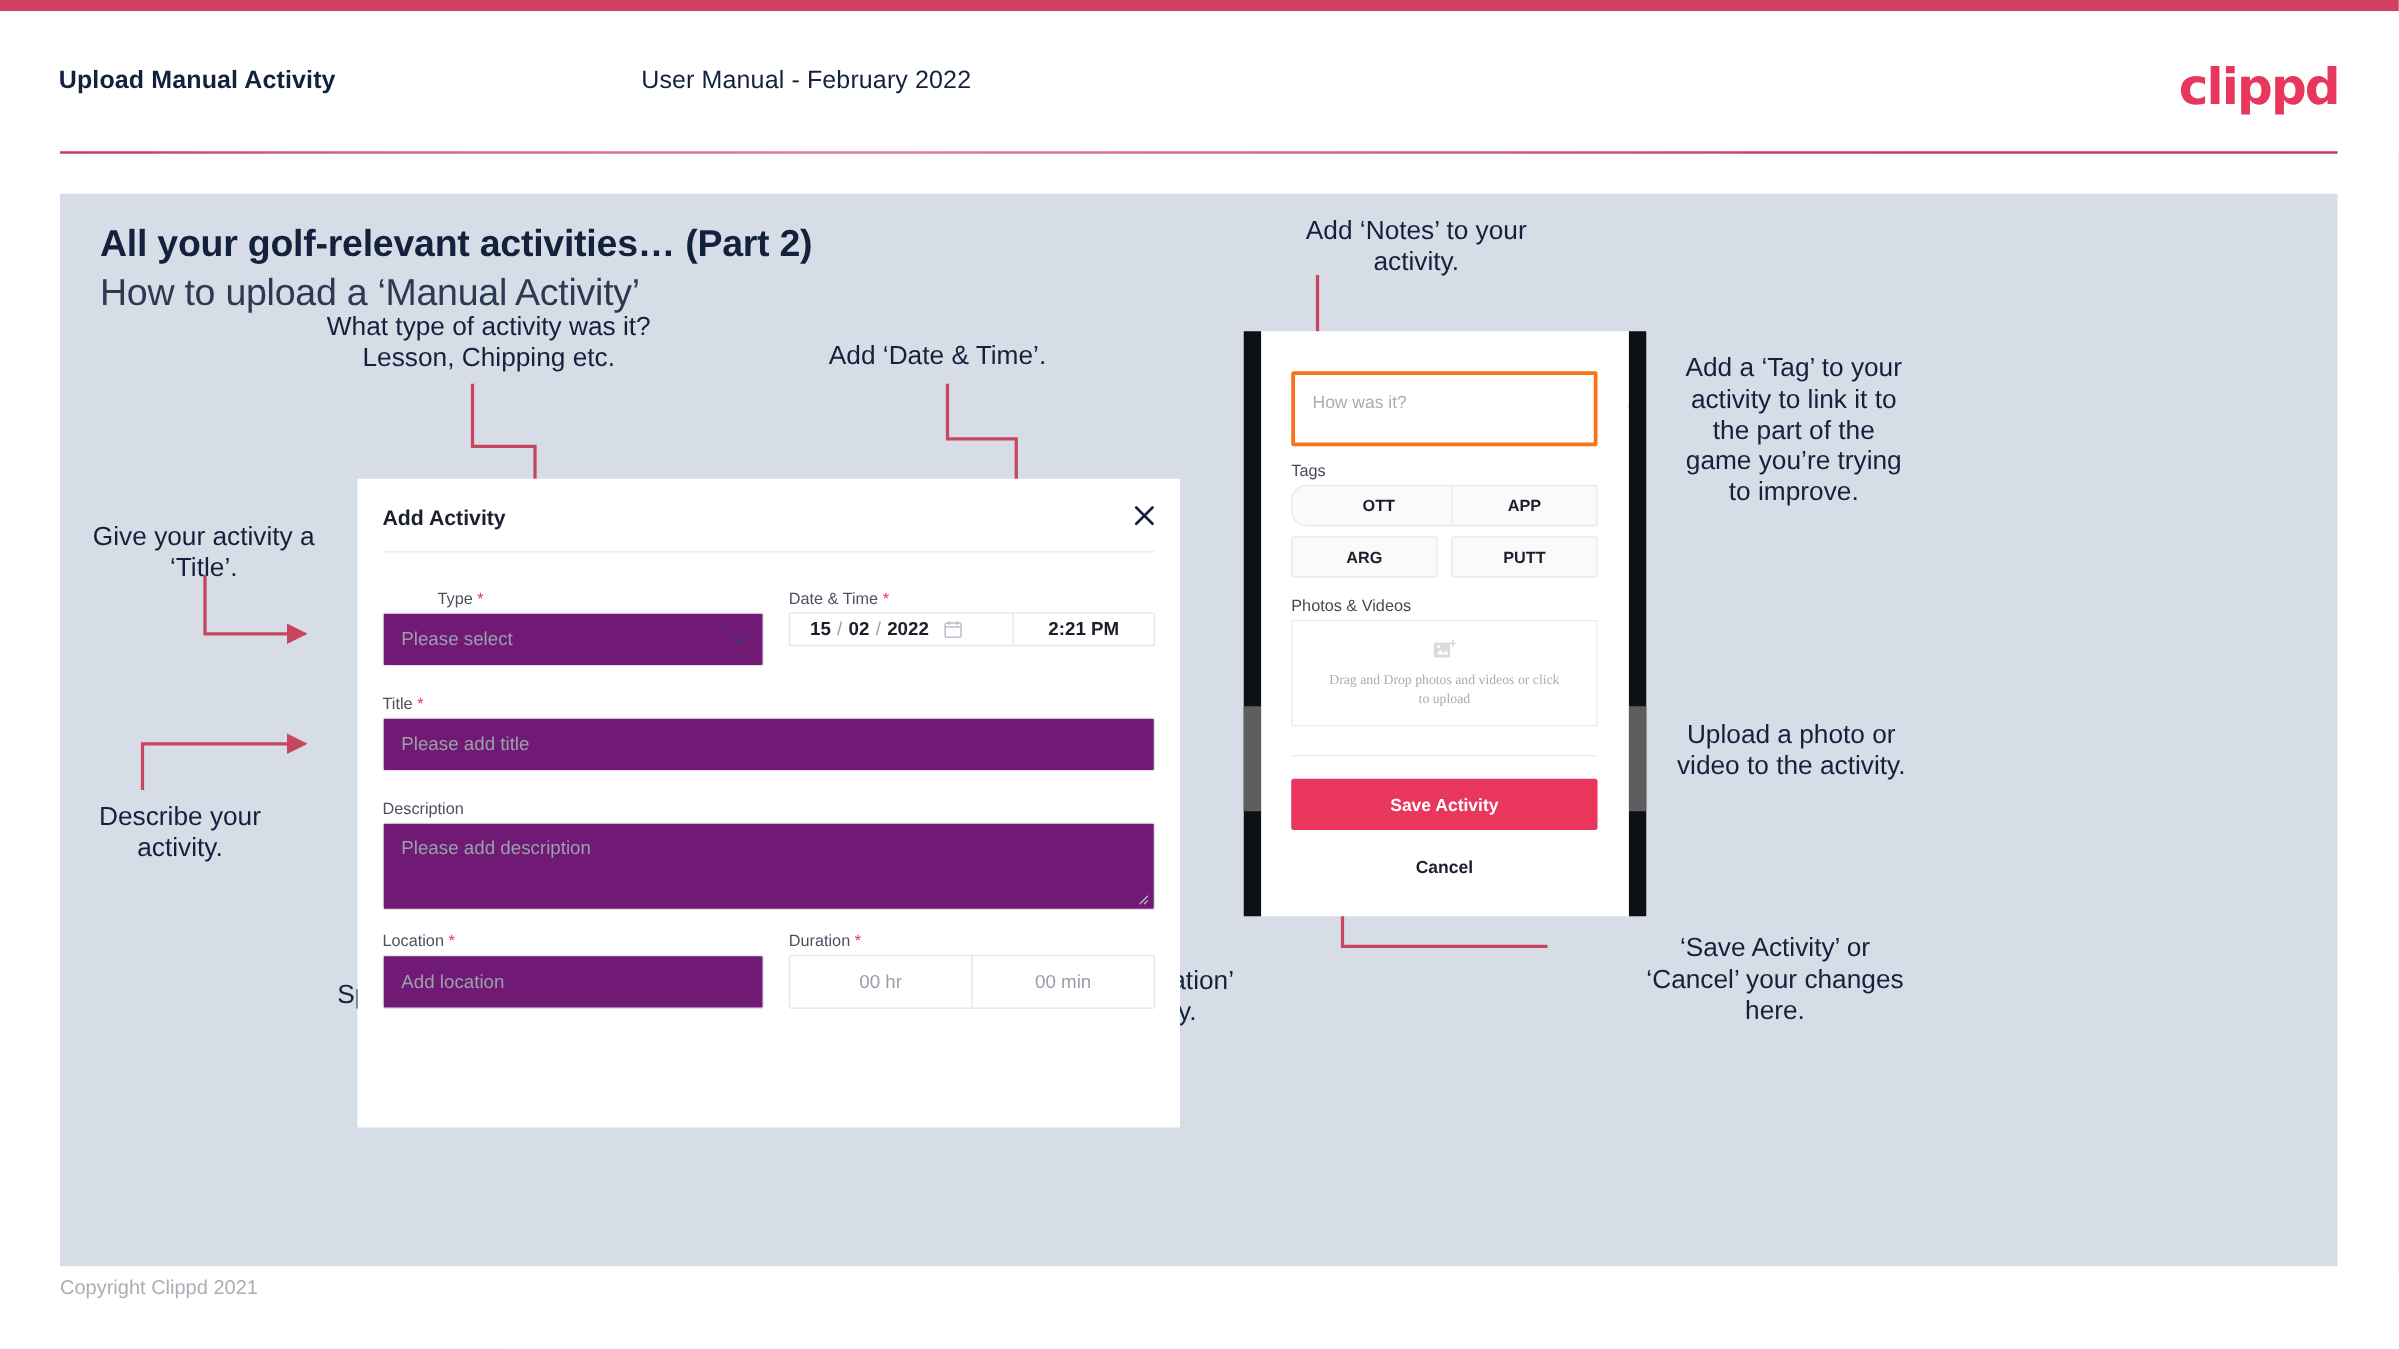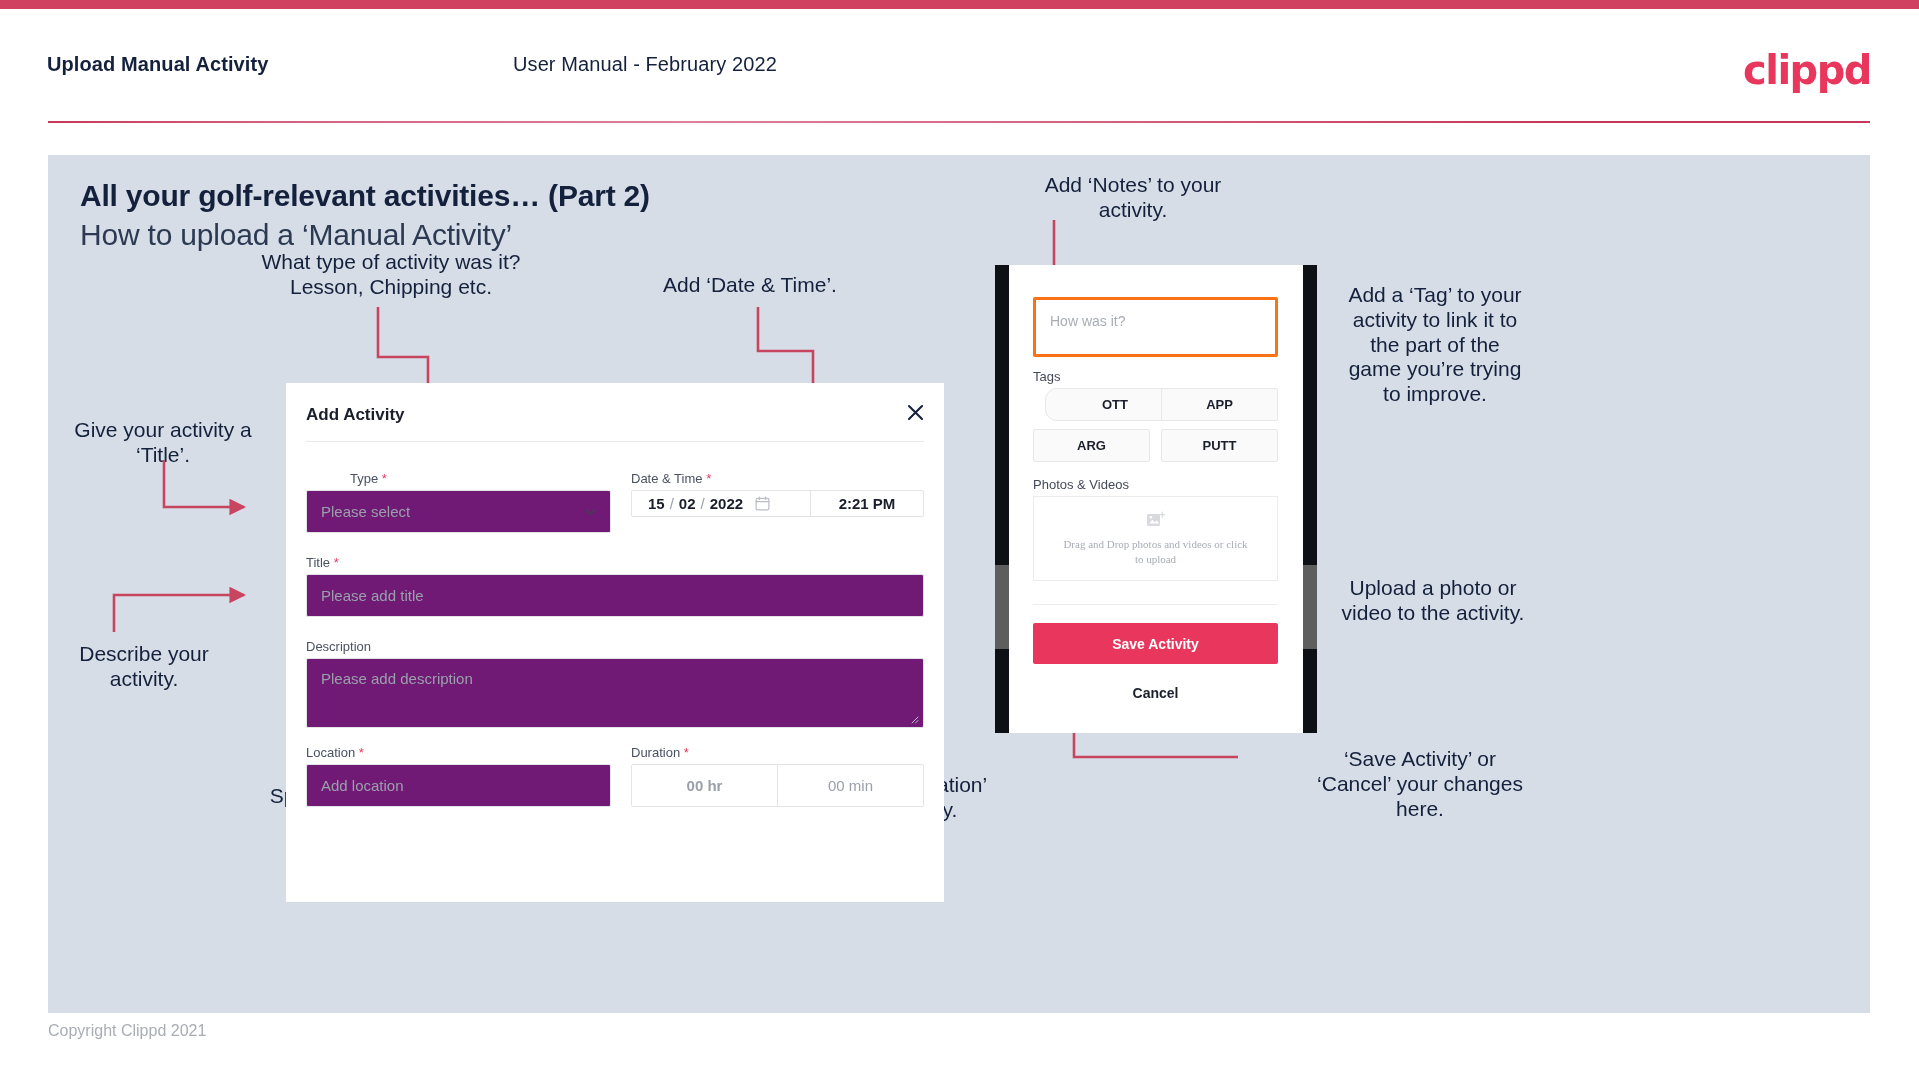--- a/index.html
+++ b/index.html
@@ -276,21 +276,21 @@
     </div>
     <div class="inp" style="left:20px; top:381px; width:305px; height:43px;">
       <span>Add location</span>
     </div>
 
     <div class="fld-label" style="left:345px; top:362px;">
       <span>Duration</span>
       <span class="req">*</span>
     </div>
     <div class="split-box" style="left:345px; top:381px; width:293px; height:43px;">
-      <div style="flex:1; color:#9aa0ab;font-weight:bold;">
+      <div style="flex:1; color:#9aa0ab;">
         <span>00 hr</span>
       </div>
       <div class="split-sep"></div>
       <div style="flex:1; color:#9aa0ab;">
         <span>00 min</span>
       </div>
     </div>
   </div>
 
   <div class="phone">
@@ -300,21 +300,21 @@
     <div class="bez-gray" style="right:0; top:300px; height:84px;"></div>
 
     <div class="screen">
 
       <div class="p-label" style="left:24px; top:30px;">Notes</div>
       <div class="p-box" style="left:24px; top:32px; width:245px; height:60px;">
         <div class="p-ph">How was it?</div>
       </div>
 
       <div class="p-label" style="left:24px; top:104px;">Tags</div>
-      <div class="tag" style="left:36px; top:123px; width:140px; height:33px;border-radius:12px;">OTT</div>
+      <div class="tag" style="left:24px; top:123px; width:140px; height:33px;border-radius:12px;">OTT</div>
       <div class="tag" style="left:152px; top:123px; width:117px; height:33px;">APP</div>
       <div class="tag" style="left:24px; top:164px; width:117px; height:33px;">ARG</div>
       <div class="tag" style="left:152px; top:164px; width:117px; height:33px;">PUTT</div>
 
       <div class="p-label" style="left:24px; top:212px;">Photos &amp; Videos</div>
       <div class="drop" style="left:24px; top:231px; width:245px; height:85px;">
         <svg width="20" height="20" viewBox="0 0 20 20">
           <rect x="1" y="4" width="13" height="12" rx="1.2" fill="#d8dadd"></rect>
           <path d="M3.2,13.6 L6.4,9.8 L8.8,12.6 L11,10.2 L13,13.6 Z" fill="#fff"></path>
           <circle cx="5" cy="7.2" r="1.2" fill="#fff"></circle>

